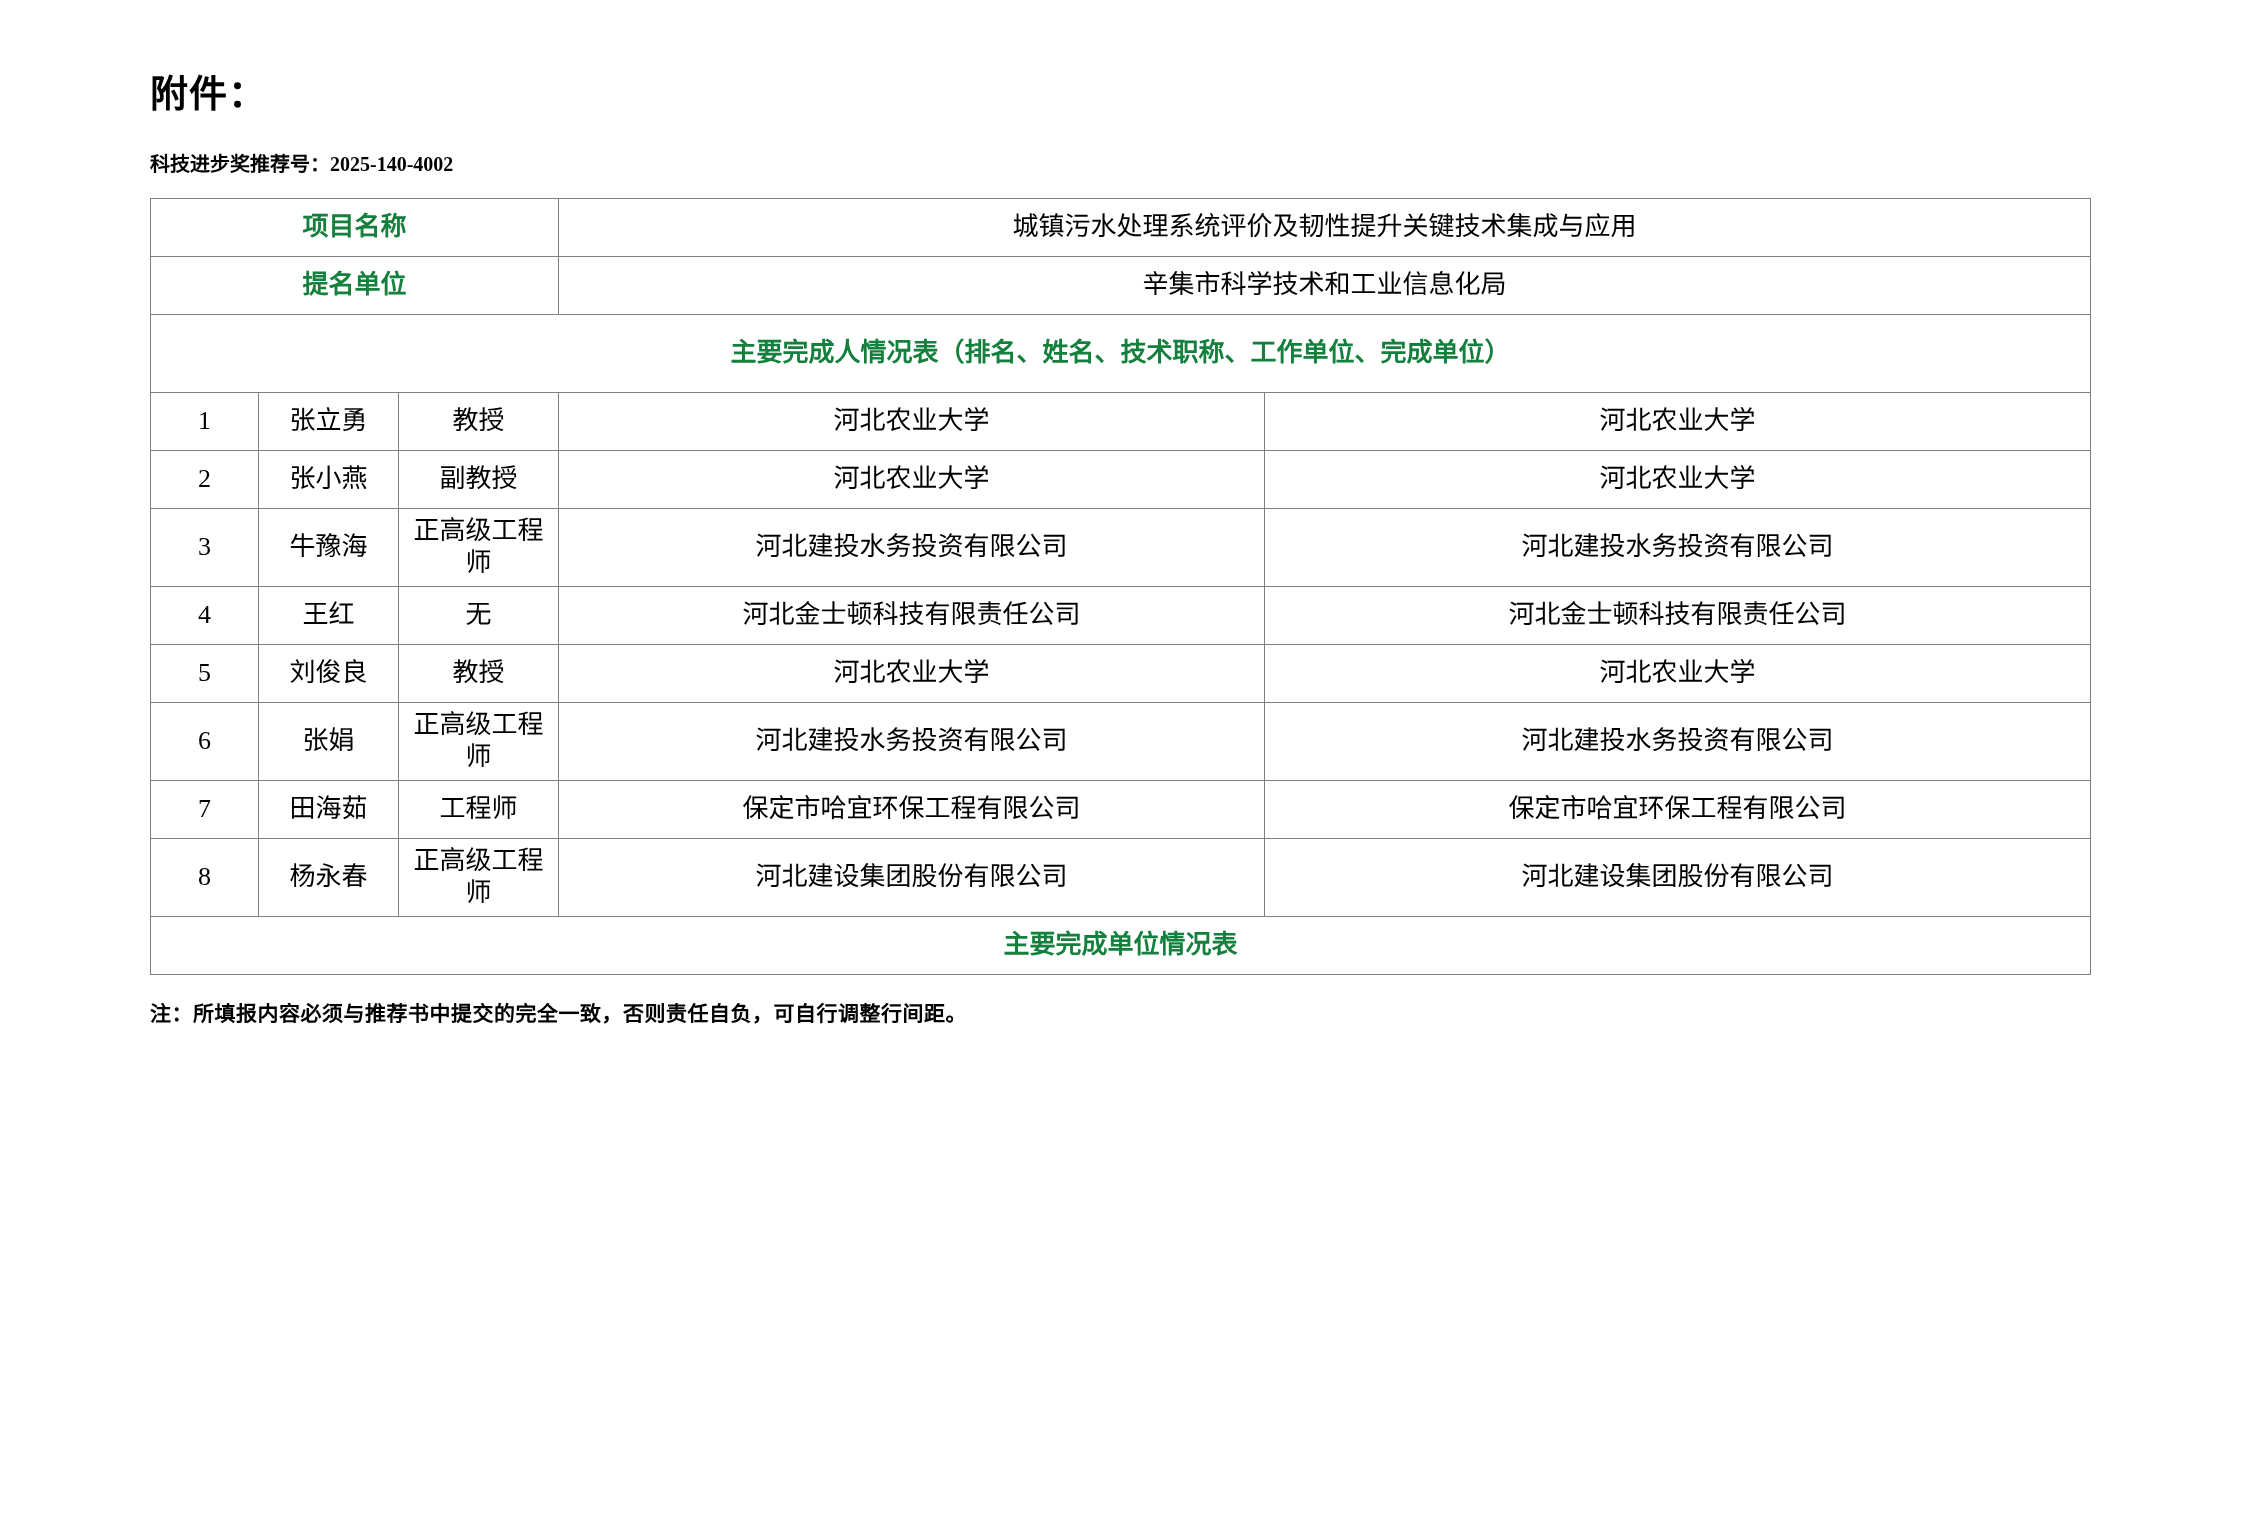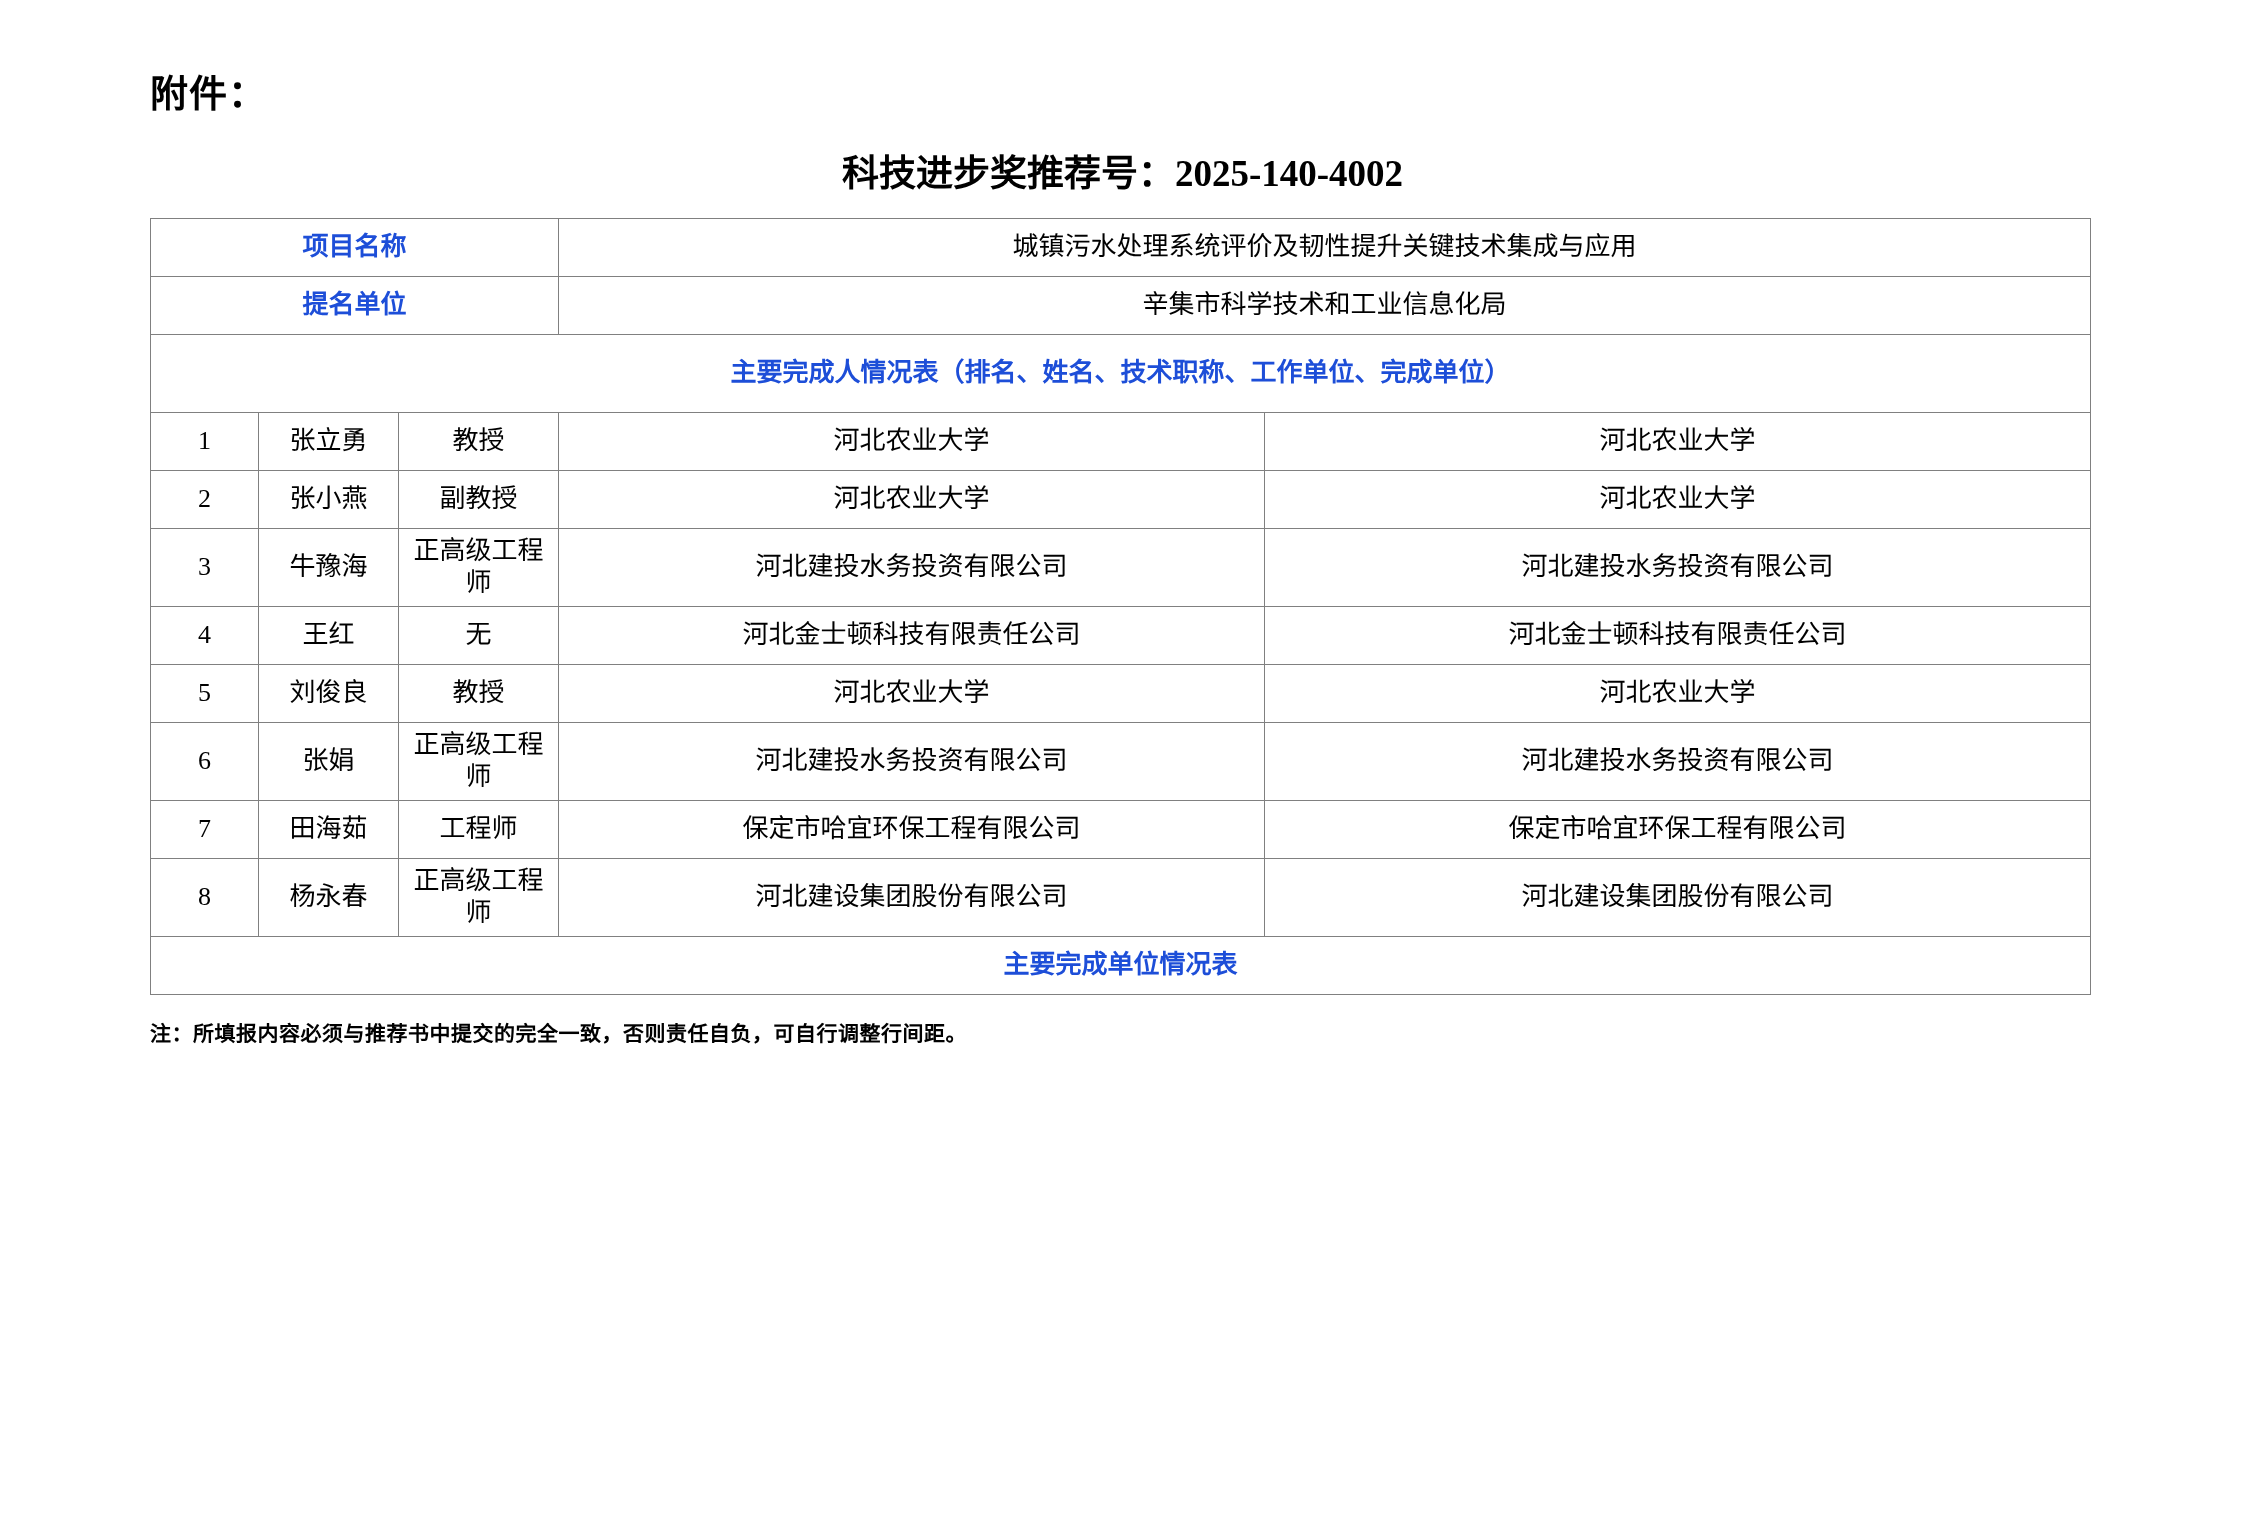--- a/index.html
+++ b/index.html
@@ -22,45 +22,44 @@
     padding: 72px 150px 0 150px;
   }
   .attach-label {
     font-size: 38px;
     font-weight: bold;
     letter-spacing: 1px;
     margin: 0 0 34px 0;
     line-height: 1.2;
   }
   .rec-line {
-    font-size: 37px;
+    font-size: 20px;
     font-weight: bold;
     margin: 0 0 22px 0;
     line-height: 1.2;
-    text-align: center;
   }
   .rec-line .rec-num {
     font-family: "Liberation Serif", "DejaVu Serif", serif;
     font-weight: bold;
   }
   table.doc-table {
     border-collapse: collapse;
     width: 1940px;
     table-layout: fixed;
   }
   table.doc-table td {
     border: 1px solid #808080;
     padding: 6px 8px;
     font-size: 26px;
     text-align: center;
     vertical-align: middle;
     line-height: 1.25;
   }
   .red-head {
-    color: #1d4ed8;
+    color: #15803d;
     font-weight: bold;
   }
   .row-h {
     height: 58px;
   }
   .banner {
     height: 78px;
     font-size: 27px;
   }
   .col-rank { width: 108px; }

